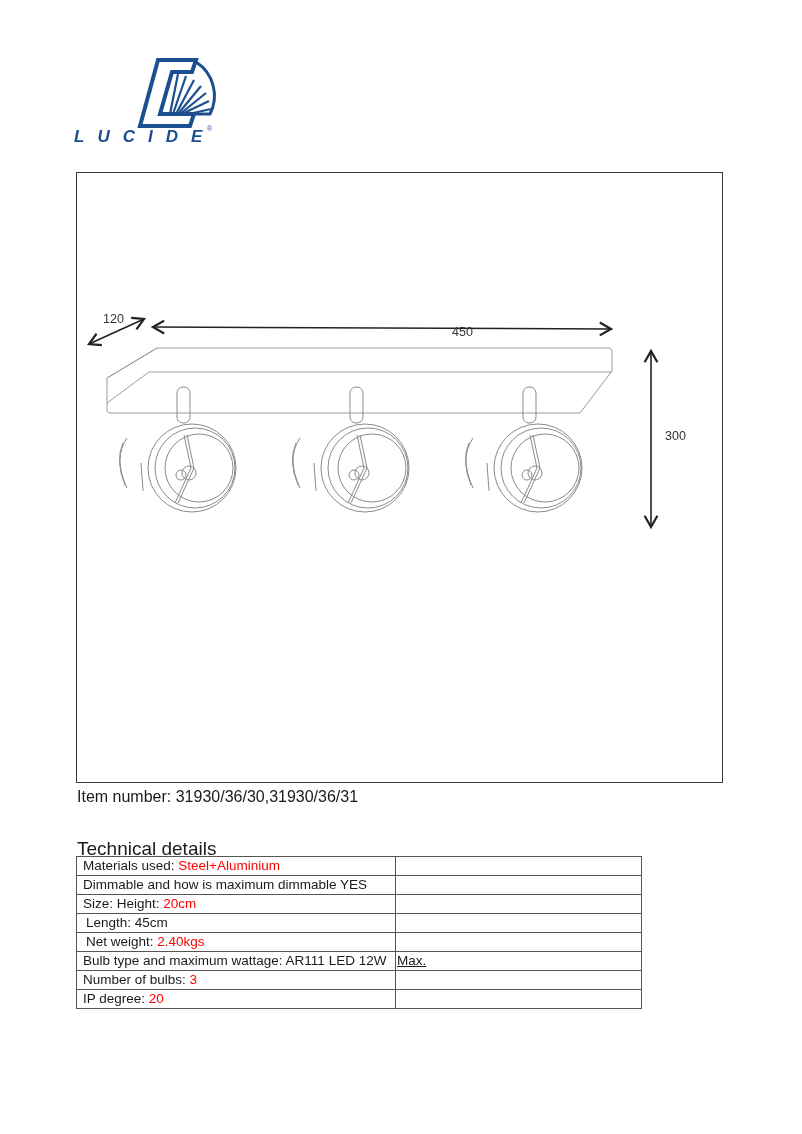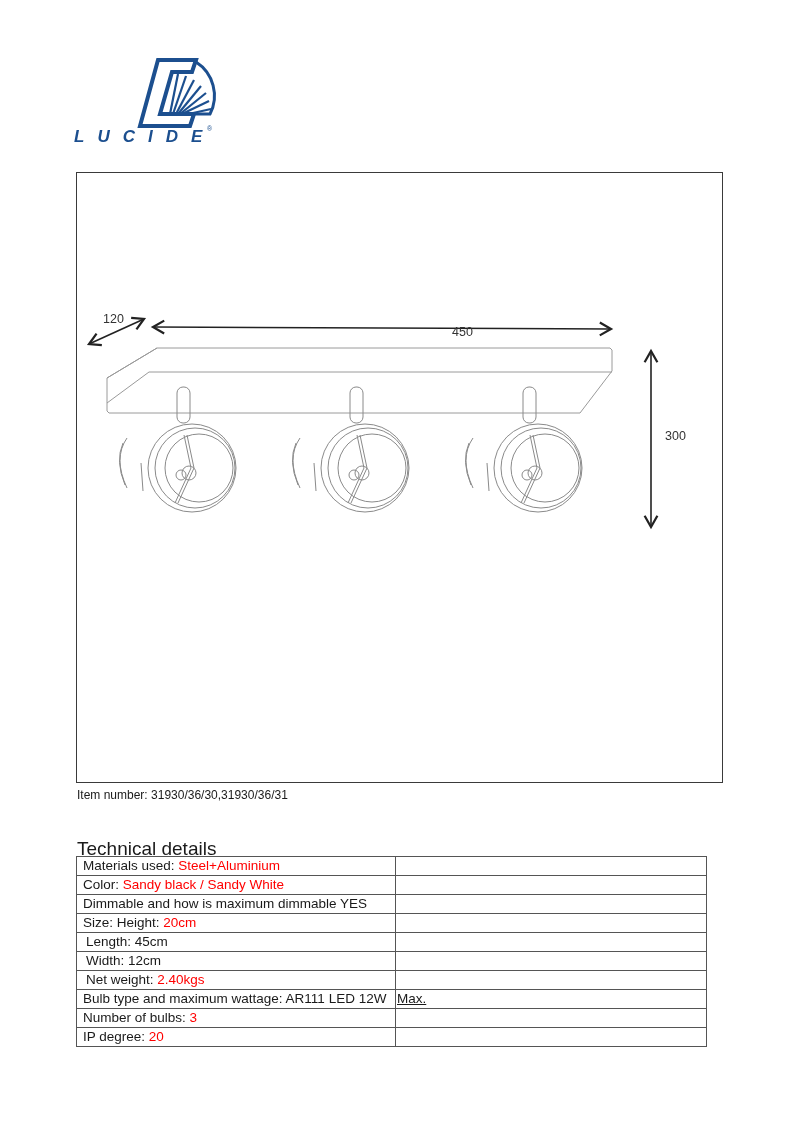--- a/index.html
+++ b/index.html
@@ -6,23 +6,23 @@
   body { width:802px; height:1134px; position:relative; overflow:hidden;
          font-family:"Liberation Sans", "DejaVu Sans", sans-serif; color:#1a1a1a; }
   .logo { position:absolute; left:74px; top:56px; width:150px; height:100px; }
   .logo-word { position:absolute; left:74px; top:127px; font-size:17px; font-style:italic;
                letter-spacing:13px; color:#1c4f8f; font-weight:bold; }
   .logo-reg { position:absolute; left:207px; top:125px; font-size:7px; color:#1c4f8f; }
   .drawing-box { position:absolute; left:76px; top:172px; width:647px; height:611px;
                  border:1px solid #3a3a3a; box-sizing:border-box; }
   .drawing-box svg { position:absolute; left:0; top:0; }
   .dim-label { position:absolute; font-size:12.5px; color:#333; }
-  .item-number { position:absolute; left:77px; top:788px; font-size:12px; color:#1a1a1a; }
+  .item-number { position:absolute; left:77px; top:788px; font-size:16px; color:#1a1a1a; }
   .tech-title { position:absolute; left:77px; top:838px; font-size:19px; color:#1a1a1a; }
-  table.tech { position:absolute; left:76px; top:856px; width:631px; border-collapse:collapse;
+  table.tech { position:absolute; left:76px; top:856px; width:566px; border-collapse:collapse;
                font-size:13.5px; }
   table.tech td { border:1px solid #555; height:18px; padding:0 0 0 6px; white-space:nowrap;
                   line-height:18px; }
   table.tech td.c1 { width:309px; }
   table.tech td.c2 { padding-left:1px;text-decoration:underline; }
   .indent { padding-left:9px !important; }
   .red { color:#ff0000; }
 </style>
 </head>
 <body>
@@ -114,37 +114,29 @@
 
 <div class="tech-title">Technical details</div>
 
 <table class="tech">
   <tbody>
     <tr>
       <td class="c1"><span>Materials used:  </span><span class="red">Steel+Aluminium</span></td>
       <td class="c2"><span></span></td>
     </tr>
     <tr>
-      <td class="c1"><span>Color:  </span><span class="red">Sandy black /  Sandy White</span></td>
-      <td class="c2"><span></span></td>
-    </tr>
-    <tr>
       <td class="c1"><span>Dimmable and how is maximum dimmable  YES</span><span class="red"></span></td>
       <td class="c2"><span></span></td>
     </tr>
     <tr>
       <td class="c1"><span>Size:  Height:  </span><span class="red">20cm</span></td>
       <td class="c2"><span></span></td>
     </tr>
     <tr>
       <td class="c1 indent"><span>Length:  45cm</span><span class="red"></span></td>
-      <td class="c2"><span></span></td>
-    </tr>
-    <tr>
-      <td class="c1 indent"><span>Width:  12cm</span><span class="red"></span></td>
       <td class="c2"><span></span></td>
     </tr>
     <tr>
       <td class="c1 indent"><span>Net weight:  </span><span class="red">2.40kgs</span></td>
       <td class="c2"><span></span></td>
     </tr>
     <tr>
       <td class="c1"><span>Bulb type and maximum wattage:  AR111 LED 12W</span><span class="red"></span></td>
       <td class="c2"><span>Max.</span></td>
     </tr>

